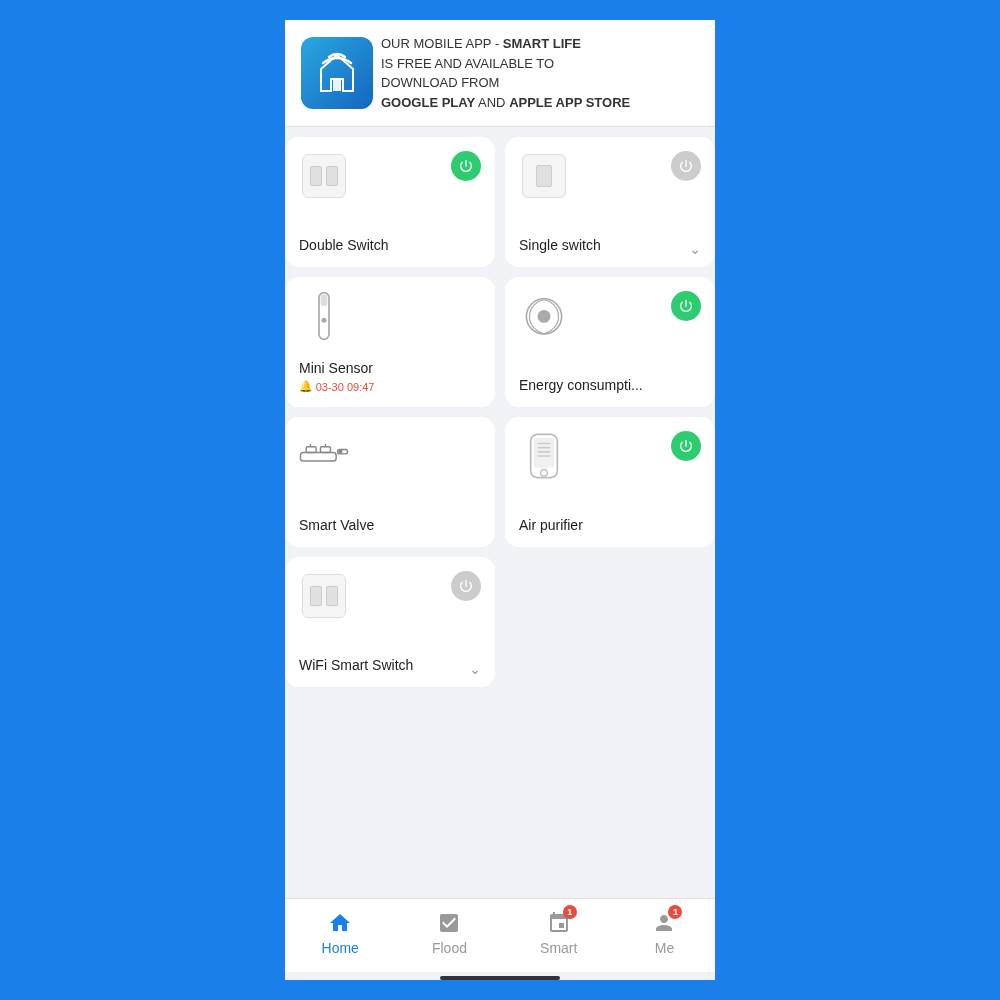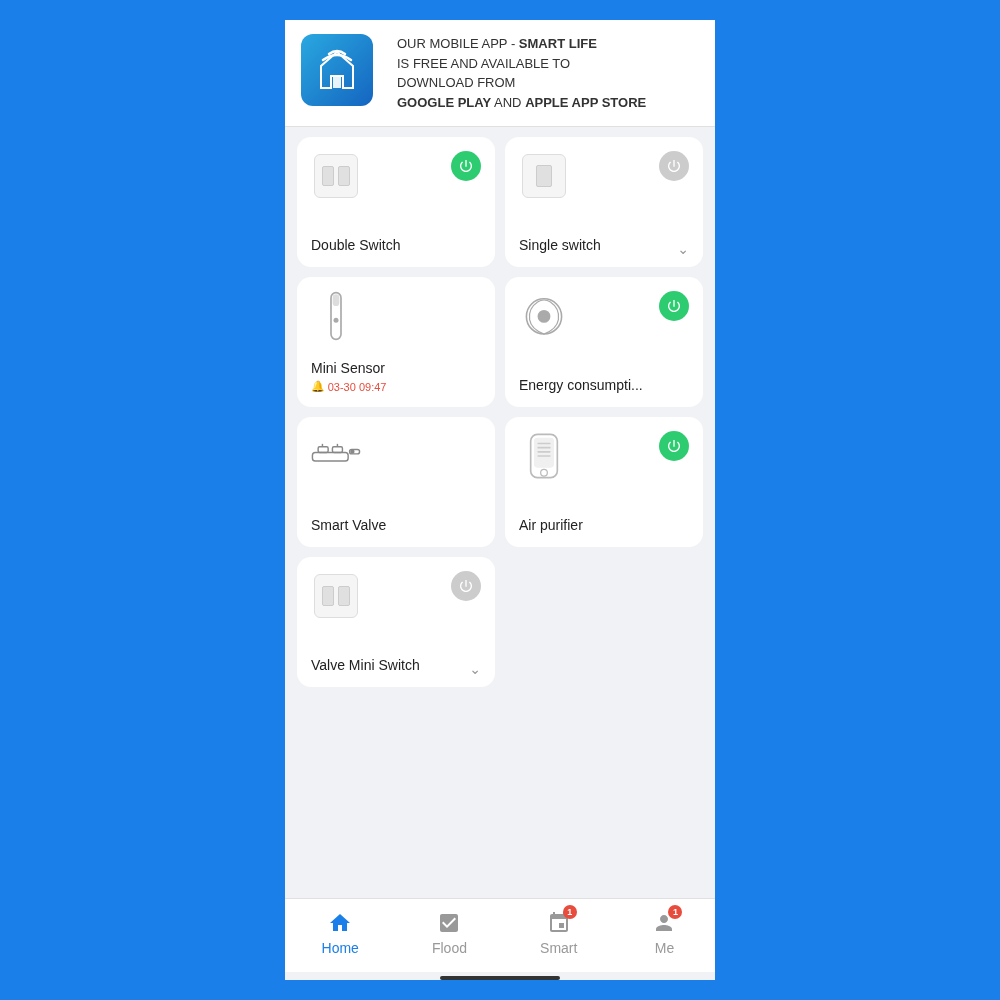--- a/index.html
+++ b/index.html
@@ -18,22 +18,22 @@
       background: #f0f2f5;
       display: flex;
       flex-direction: column;
       overflow: hidden;
       position: relative;
     }
     .banner {
       background: white;
       padding: 14px 16px;
       display: flex;
-      align-items: flex-start;
-      gap: 24px;
+      align-items: center;
+      gap: 8px;
       border-bottom: 1px solid #e0e0e0;
     }
     .banner-logo {
       width: 72px;
       height: 72px;
       background: linear-gradient(135deg, #29a8e0, #1565c0);
       border-radius: 12px;
       display: flex;
       align-items: center;
       justify-content: center;
@@ -48,21 +48,21 @@
       font-size: 13px;
       color: #333;
       line-height: 1.5;
     }
     .banner-text .highlight {
       font-weight: 700;
     }
     .scroll-area {
       flex: 1;
       overflow-y: auto;
-      padding: 10px 12px;
+      padding: 10px 0;
     }
     .grid {
       display: grid;
       grid-template-columns: 1fr 1fr;
       gap: 10px;
     }
     .device-card {
       background: white;
       border-radius: 14px;
       padding: 14px;
@@ -374,21 +374,21 @@
               <div class="switch-btn"></div>
             </div>
           </div>
           <div class="power-btn off">
             <svg viewBox="0 0 24 24">
                 <path d="M13 3h-2v10h2V3zm4.83 2.17l-1.42 1.42C17.99 7.86 19 9.81 19 12c0 3.87-3.13 7-7 7s-7-3.13-7-7c0-2.19 1.01-4.14 2.58-5.42L6.17 5.17C4.23 6.82 3 9.26 3 12c0 4.97 4.03 9 9 9s9-4.03 9-9c0-2.74-1.23-5.18-3.17-6.83z"></path>
               </svg>
           </div>
         </div>
         <div class="card-bottom">
-          <div class="device-name">Valve Mini Switch</div>
+          <div class="device-name">WiFi Smart Switch</div>
         </div>
         <span class="chevron-down">⌄</span>
       </div>
 
     </div>
   </div>
 
   <div class="bottom-nav">
 
     <div class="nav-item">

